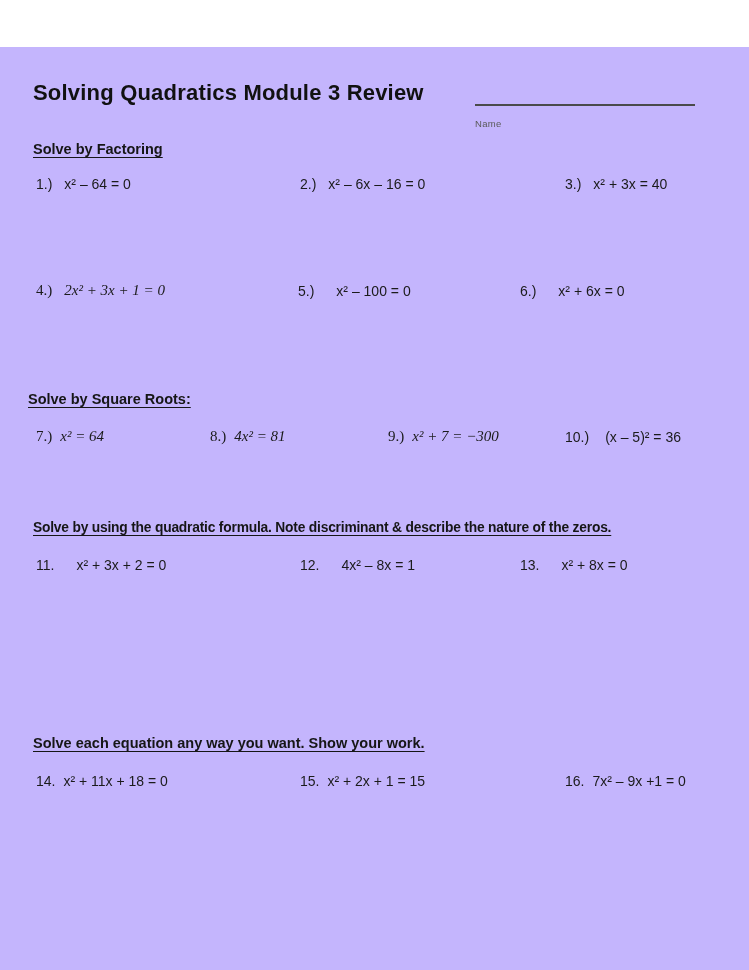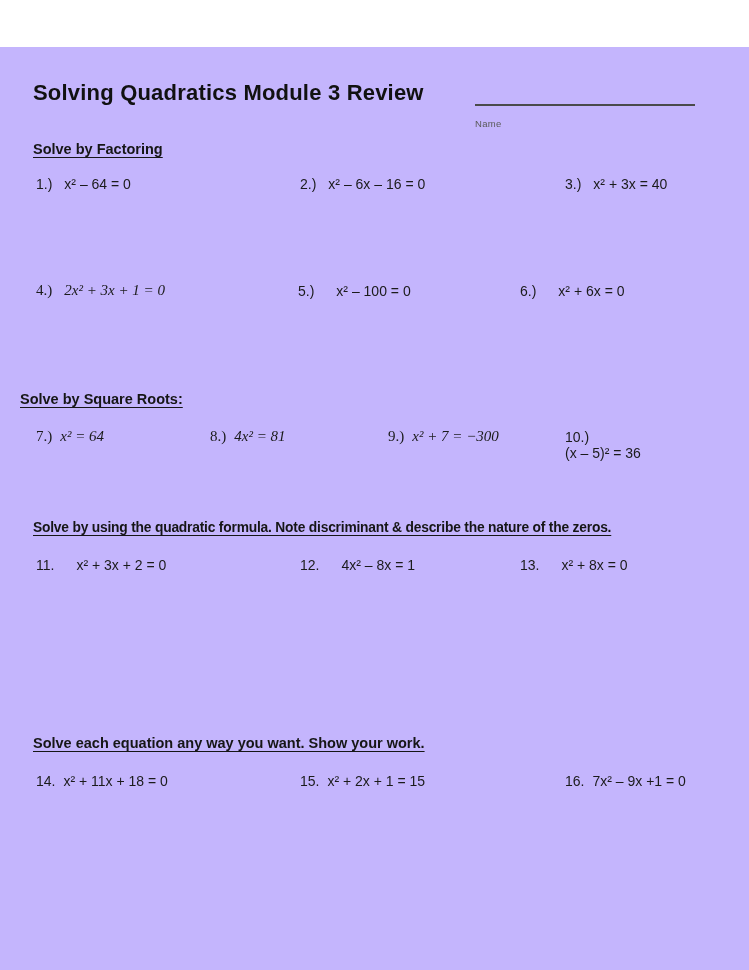--- a/index.html
+++ b/index.html
@@ -40,21 +40,21 @@
   .section-heading {
     position: absolute;
     font-size: 14.5px;
     font-weight: 700;
     text-decoration: underline;
     text-underline-offset: 3px;
     white-space: nowrap;
     color: #161616;
   }
   .pos-h1 { left: 33px; top: 94px; }
-  .pos-h2 { left: 20px; top: 344px; text-decoration: underline; }
+  .pos-h2 { left: 28px; top: 344px; text-decoration: underline; }
   .pos-h3 { left: 33px; top: 473px; font-size: 13.8px; letter-spacing: -0.2px; }
   .pos-h4 { left: 33px; top: 688px; }
   .problem {
     position: absolute;
     display: flex;
     align-items: baseline;
     font-size: 14px;
     white-space: nowrap;
     color: #1b1b1b;
   }
@@ -72,21 +72,21 @@
   .pos-p2 { left: 300px; top: 129px; }
   .pos-p3 { left: 565px; top: 129px; }
   
   .pos-p4 { left: 36px;  top: 235px; }
   .pos-p5 { left: 298px; top: 236px; }
   .pos-p6 { left: 520px; top: 236px; }
   
   .pos-p7  { left: 36px;  top: 381px; }
   .pos-p8  { left: 210px; top: 381px; }
   .pos-p9  { left: 388px; top: 381px; }
-  .pos-p10 { left: 565px; top: 382px; flex-direction: column; }
+  .pos-p10 { left: 565px; top: 382px; }
   
   .pos-p11 { left: 36px;  top: 510px; }
   .pos-p12 { left: 300px; top: 510px; }
   .pos-p13 { left: 520px; top: 510px; }
   
   .pos-p14 { left: 36px;  top: 726px; }
   .pos-p15 { left: 300px; top: 726px; }
   .pos-p16 { left: 565px; top: 726px; align-items: flex-end; }
 </style>
 </head>

